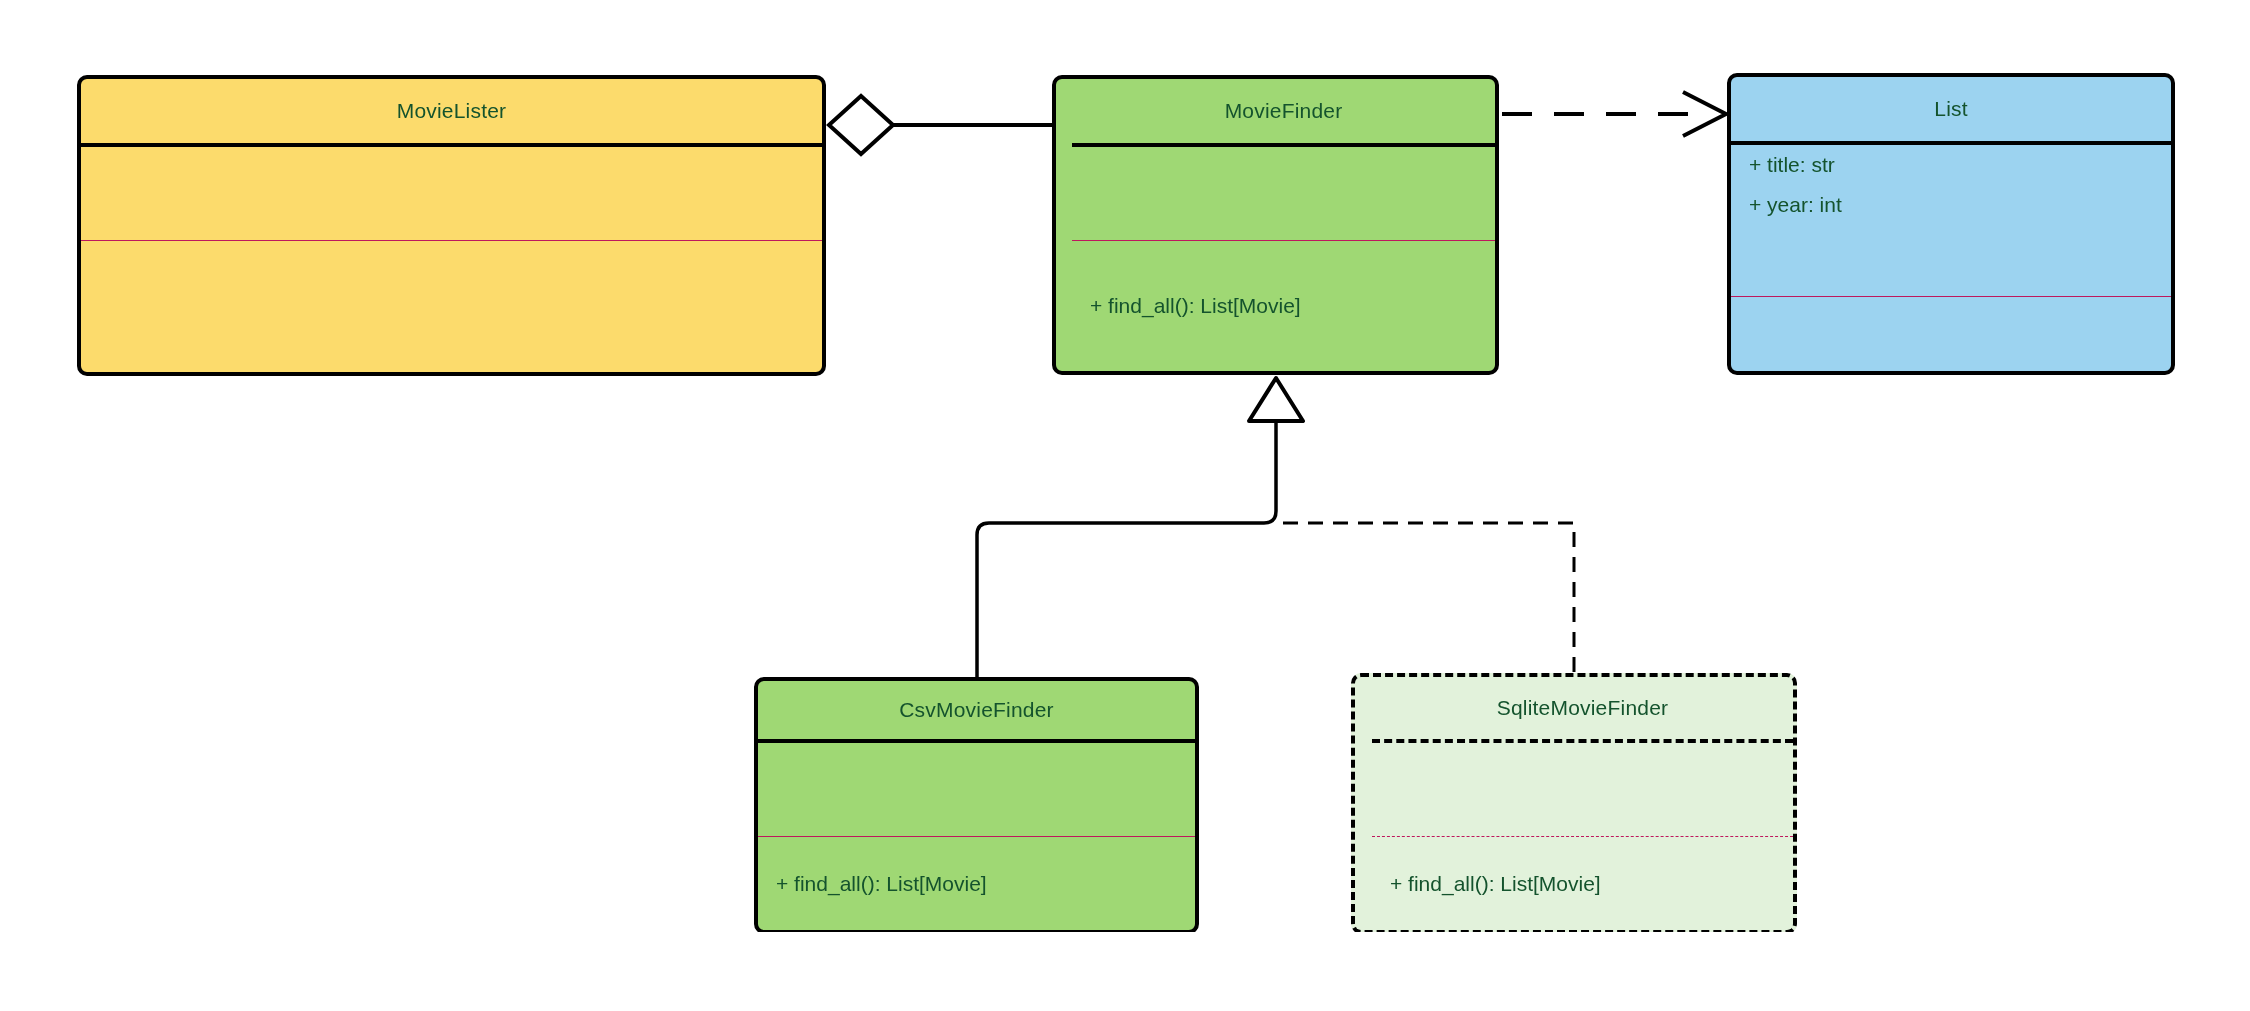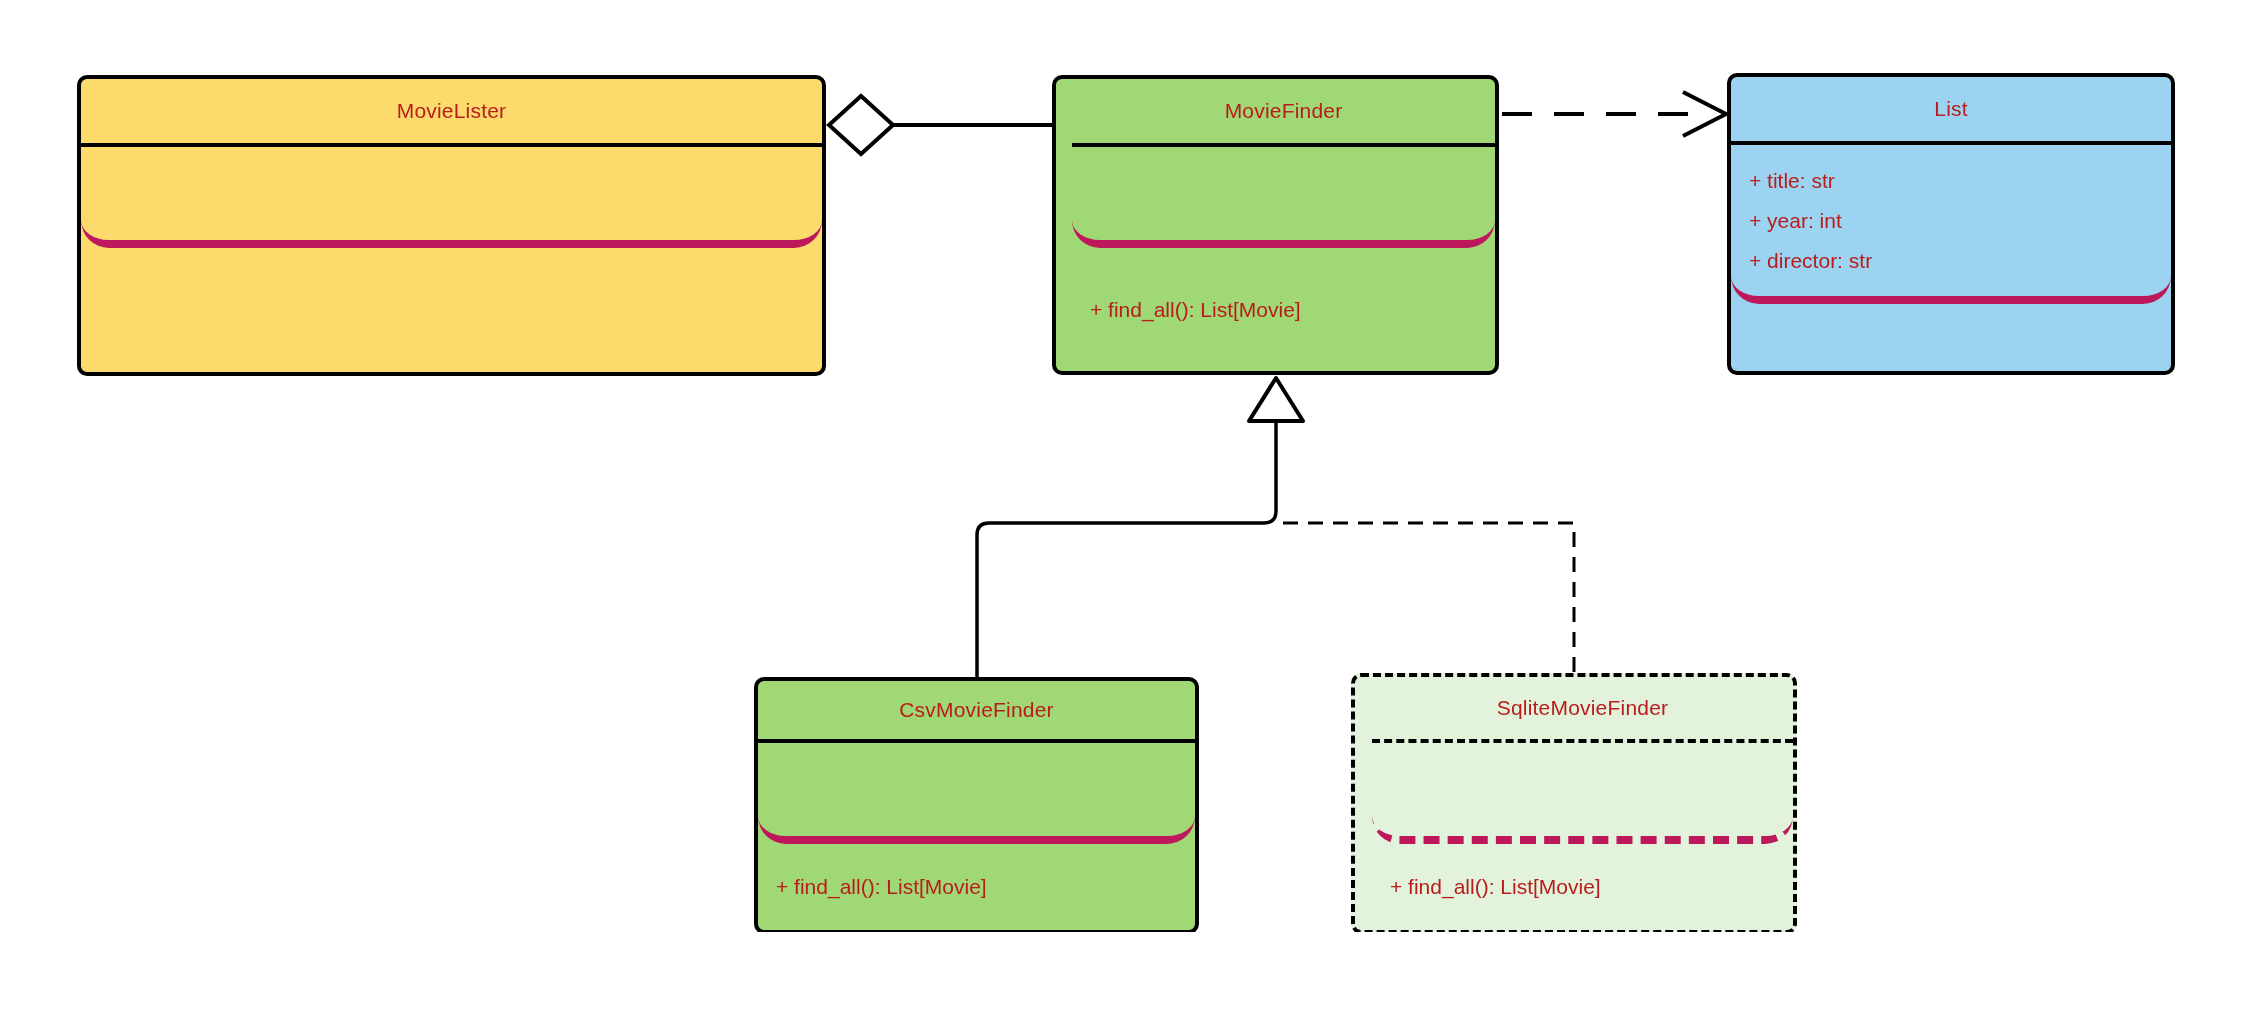--- a/index.html
+++ b/index.html
@@ -2,21 +2,21 @@
 <html><head>
 <meta charset="utf-8">
 <style>
   html, body { margin: 0; padding: 0; background: #ffffff; }
   .canvas {
     position: relative;
     width: 2250px;
     height: 932px;
     background: #ffffff;
     font-family: "Liberation Sans", sans-serif;
-    color: #b91c1c;
+    color: #14532d;
     overflow: hidden;
   }
   .connector-layer {
     position: absolute;
     left: 0; top: 0;
     width: 2250px; height: 1011px;
     z-index: 2;
   }
   .uml-class {
     position: absolute;
@@ -35,24 +35,23 @@
     align-items: center;
     justify-content: center;
     border-bottom: 4px solid #000000;
     letter-spacing: 0.2px;
   }
   .uml-class.dashed .uml-title { border-bottom-style: dashed; }
   .uml-attrs {
     flex: 0 0 auto;
     display: flex;
     flex-direction: column;
-    justify-content: center;
-    border-bottom: 8px solid #be185d;
+    justify-content: flex-start;
+    border-bottom: 1px solid #be185d;
     padding: 0 18px;
-    border-radius: 28px;
   }
   .uml-class.dashed .uml-attrs { border-bottom-style: dashed; }
   .uml-methods {
     flex: 1 1 auto;
     display: flex;
     flex-direction: column;
     justify-content: center;
     padding: 0 18px;
   }
   .uml-line { line-height: 40px; white-space: nowrap; }
@@ -73,21 +72,20 @@
     <div class="uml-methods">
       <div class="uml-line">+ find_all(): List[Movie]</div>
     </div>
   </div>
 
   <div class="uml-class" style="left: 1727px; top: 73px; width: 448px; height: 302px; background: rgb(156, 211, 240);">
     <div class="uml-title" style="height:64px;">List</div>
     <div class="uml-attrs" style="height:151px;">
       <div class="uml-line">+ title: str</div>
       <div class="uml-line">+ year: int</div>
-      <div class="uml-line">+ director: str</div>
     </div>
     <div class="uml-methods"></div>
   </div>
 
   <div class="uml-class" style="left: 754px; top: 677px; width: 445px; height: 257px; background: rgb(159, 216, 116);">
     <div class="uml-title" style="height:58px;">CsvMovieFinder</div>
     <div class="uml-attrs" style="height:93px;"></div>
     <div class="uml-methods">
       <div class="uml-line">+ find_all(): List[Movie]</div>
     </div>

